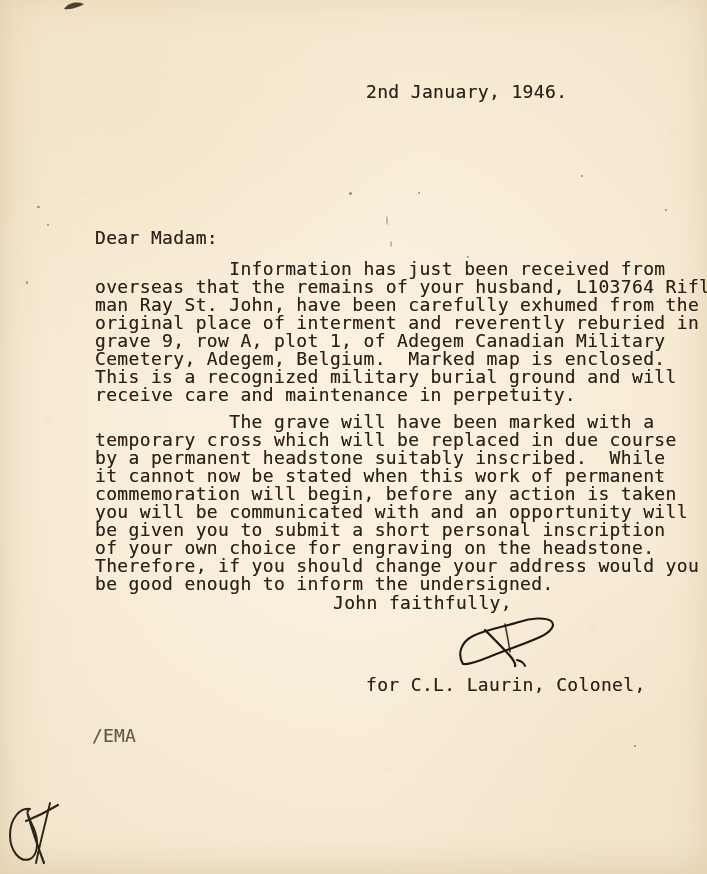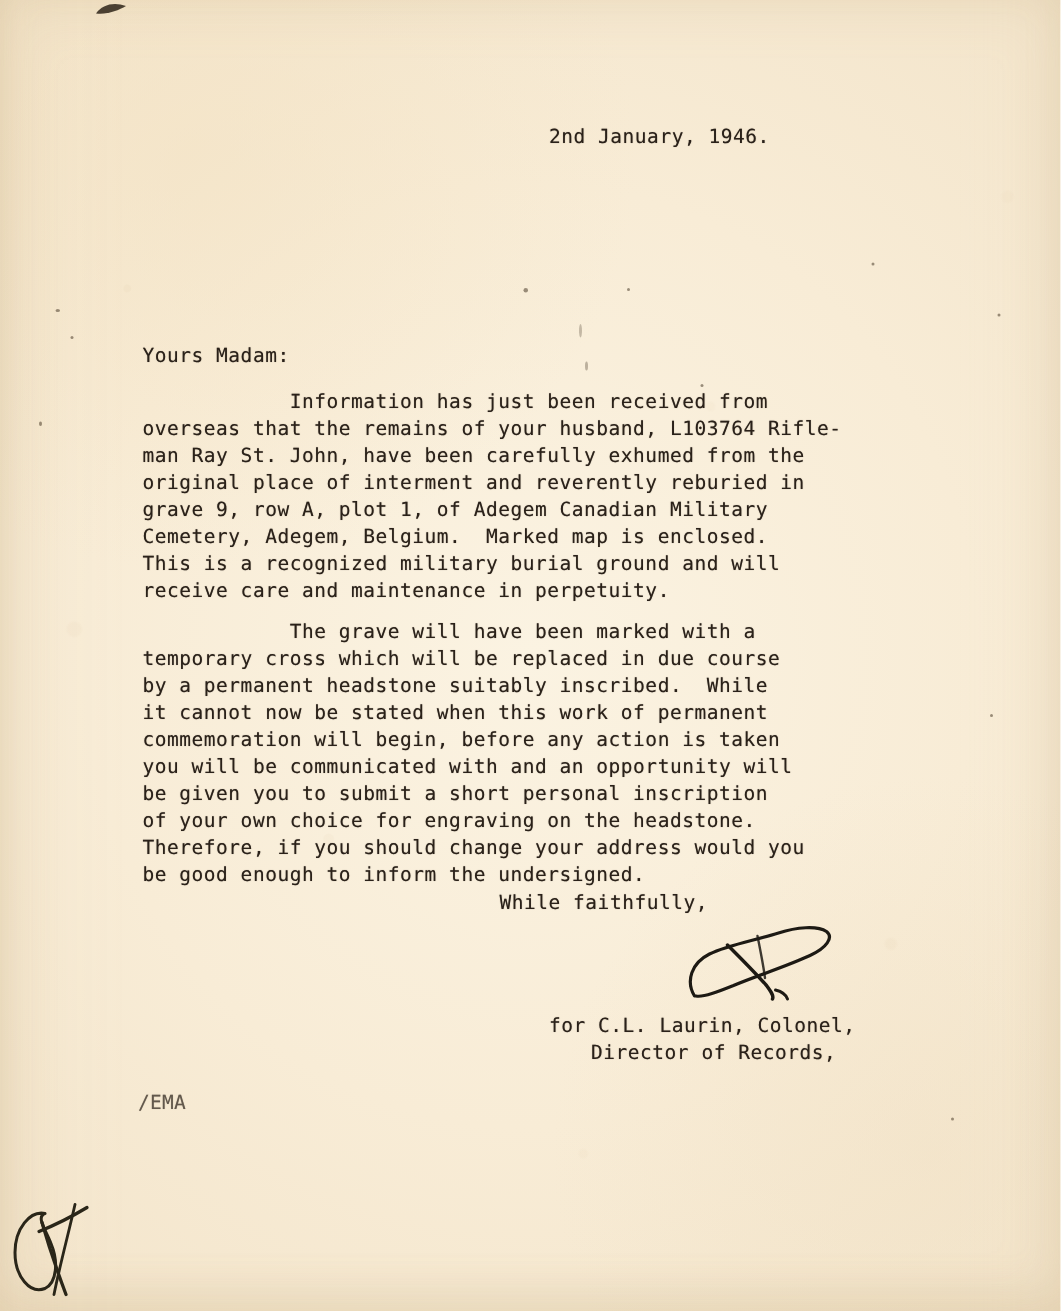--- a/index.html
+++ b/index.html
@@ -71,21 +71,21 @@
     background: #4a3d2a;
     border-radius: 50%;
     opacity: 0.55;
     pointer-events: none;
   }
 
   
   .typed {
     position: absolute;
     color: #2a2119;
-    font-size: 13px;
+    font-size: 18px;
     line-height: 18px;
     letter-spacing: 0.35px;
     white-space: pre;
     text-shadow: 0 0 0.6px rgba(42,33,25,0.5);
   }
 
   #date-line {
     left: 366px;
     top: 83px;
   }
@@ -179,21 +179,21 @@
   <div class="speck" style="left:386px;top:216px;width:2px;height:9px;opacity:0.3;"></div>
   <div class="speck" style="left:634px;top:745px;width:2px;height:2px;"></div>
 
   <svg id="top-mark" viewBox="0 0 26 12">
     <path d="M2 9 C6 3, 14 1, 22 4 C17 7, 9 10, 2 9 Z" fill="#2e2419" opacity="0.85"></path>
   </svg>
 
   <div class="typed" id="date-line">2nd January, 1946.</div>
 
 
-  <div class="typed" id="salutation">Yours Madam:</div>
+  <div class="typed" id="salutation">Dear Madam:</div>
 
   <div class="typed" id="para-one">            Information has just been received from
 overseas that the remains of your husband, L103764 Rifle-
 man Ray St. John, have been carefully exhumed from the
 original place of interment and reverently reburied in
 grave 9, row A, plot 1, of Adegem Canadian Military
 Cemetery, Adegem, Belgium.  Marked map is enclosed.
 This is a recognized military burial ground and will
 receive care and maintenance in perpetuity.</div>
 
@@ -201,33 +201,33 @@
 temporary cross which will be replaced in due course
 by a permanent headstone suitably inscribed.  While
 it cannot now be stated when this work of permanent
 commemoration will begin, before any action is taken
 you will be communicated with and an opportunity will
 be given you to submit a short personal inscription
 of your own choice for engraving on the headstone.
 Therefore, if you should change your address would you
 be good enough to inform the undersigned.</div>
 
-  <div class="typed" id="closing">While faithfully,</div>
+  <div class="typed" id="closing">John faithfully,</div>
 
   <svg id="signature-mark" viewBox="0 0 110 62">
     <g fill="none" stroke="#1d1a14" stroke-linecap="round" stroke-linejoin="round">
       <path d="M8 54 C2 44, 6 32, 18 26 C30 20, 48 17, 64 12 C76 8, 90 7, 96 11 C101 15, 96 22, 85 27 C70 34, 48 41, 34 47 C24 51, 14 55, 9 54 Z" stroke-width="2.1"></path>
       <path d="M30 20 C38 28, 48 38, 56 47 C59 51, 61 54, 60 56" stroke-width="2.3"></path>
       <path d="M50 14 C52 24, 54 34, 55 42" stroke-width="1.6" opacity="0.85"></path>
       <path d="M62 50 C66 51, 69 53, 70 56" stroke-width="2"></path>
     </g>
   </svg>
 
   <div class="typed" id="signature-block"><span>for C.L. Laurin, Colonel,</span>
-<span class="sig-l2">Director of Records,</span></div>
+</div>
 
   <div class="typed" id="reference-initials">/EMA</div>
 
   <svg id="corner-mark" viewBox="0 0 62 74">
     <g fill="none" stroke="#2a2619" stroke-linecap="round" stroke-linejoin="round">
       <path d="M24 16 C14 14, 4 26, 4 42 C4 58, 14 70, 24 66 C32 62, 33 48, 28 36 C24 26, 18 18, 24 16 Z" stroke-width="2"></path>
       <path d="M22 22 C26 36, 32 54, 38 70" stroke-width="2.2"></path>
       <path d="M20 28 C30 24, 42 18, 52 12" stroke-width="2.2"></path>
       <path d="M44 10 C40 28, 34 50, 30 70" stroke-width="1.9"></path>
     </g>

